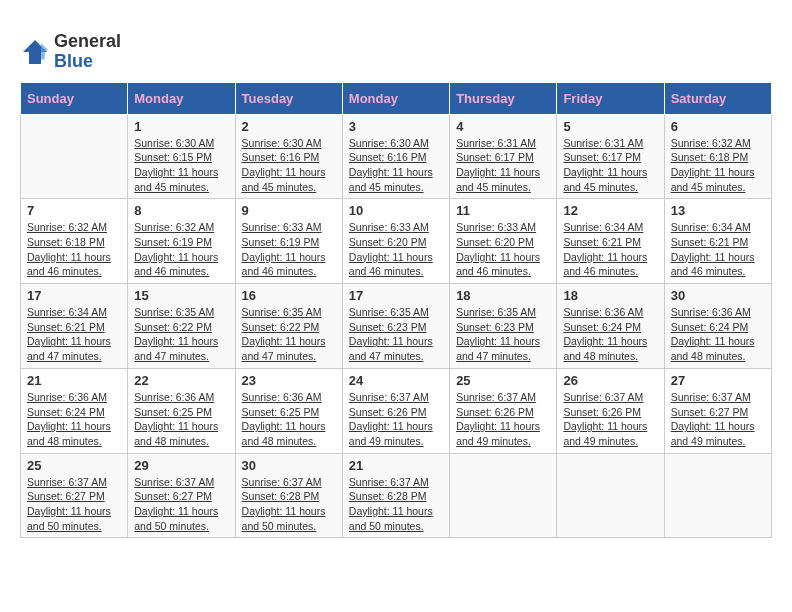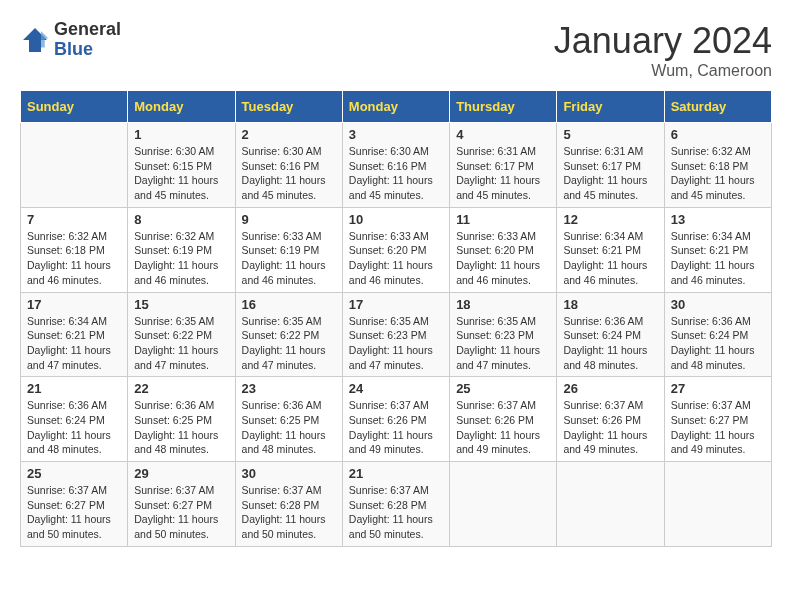--- a/index.html
+++ b/index.html
@@ -13,20 +13,21 @@
     .header {
       display: flex;
       justify-content: space-between;
       align-items: flex-start;
       margin-bottom: 10px;
     }
     .logo {
       display: flex;
       align-items: center;
       gap: 4px;
+      margin-top: 12px;
     }
     .logo-text {
       display: flex;
       flex-direction: column;
       line-height: 1.1;
     }
     .logo-icon {
       width: 30px;
       height: 30px;
     }
@@ -42,21 +43,21 @@
       font-size: 16px;
       color: #555;
     }
     table {
       width: 100%;
       border-collapse: collapse;
       font-size: 11px;
     }
     thead tr th {
       background-color: #2a5fa5;
-      color: #fde047;
+      color: #f9a8d4;
       padding: 8px 6px;
       text-align: left;
       font-size: 13px;
       font-weight: bold;
       border: 1px solid #fff;
     }
     tbody tr td {
       border: 1px solid #ccc;
       padding: 4px 6px;
       vertical-align: top;
@@ -67,20 +68,21 @@
       font-size: 13px;
       font-weight: bold;
       color: #333;
       display: block;
       margin-bottom: 2px;
     }
     .day-info {
       font-size: 10.5px;
       color: #333;
       line-height: 1.4;
+      text-decoration: underline;
     }
     tbody tr:nth-child(odd) td {
       background-color: #f9f9f9;
     }
     tbody tr:nth-child(even) td {
       background-color: #fff;
     }
     td.empty {
       background-color: #f9f9f9;
     }
@@ -92,24 +94,20 @@
   <div class="logo">
     <svg class="logo-icon" viewBox="0 0 40 40">
       <polygon points="20,4 36,20 28,20 28,36 12,36 12,20 4,20" fill="#2a5fa5"></polygon>
       <polygon points="28,8 38,18 33,18 33,30 28,30" fill="#5b9bd5" opacity="0.7"></polygon>
     </svg>
     <div class="logo-text">
       <span style="font-size:18px;font-weight:bold;color:#333;">General</span>
       <span style="font-size:18px;font-weight:bold;color:#2a5fa5;">Blue</span>
     </div>
   </div>
-  <div class="title-area">
-    <div class="month-title">January 2024</div>
-    <div class="location">Wum, Cameroon</div>
-  </div>
 </div>
 
 <table>
   <thead>
     <tr>
     <th>Sunday</th>
         <th>Monday</th>
         <th>Tuesday</th>
         <th>Monday</th>
         <th>Thursday</th>

